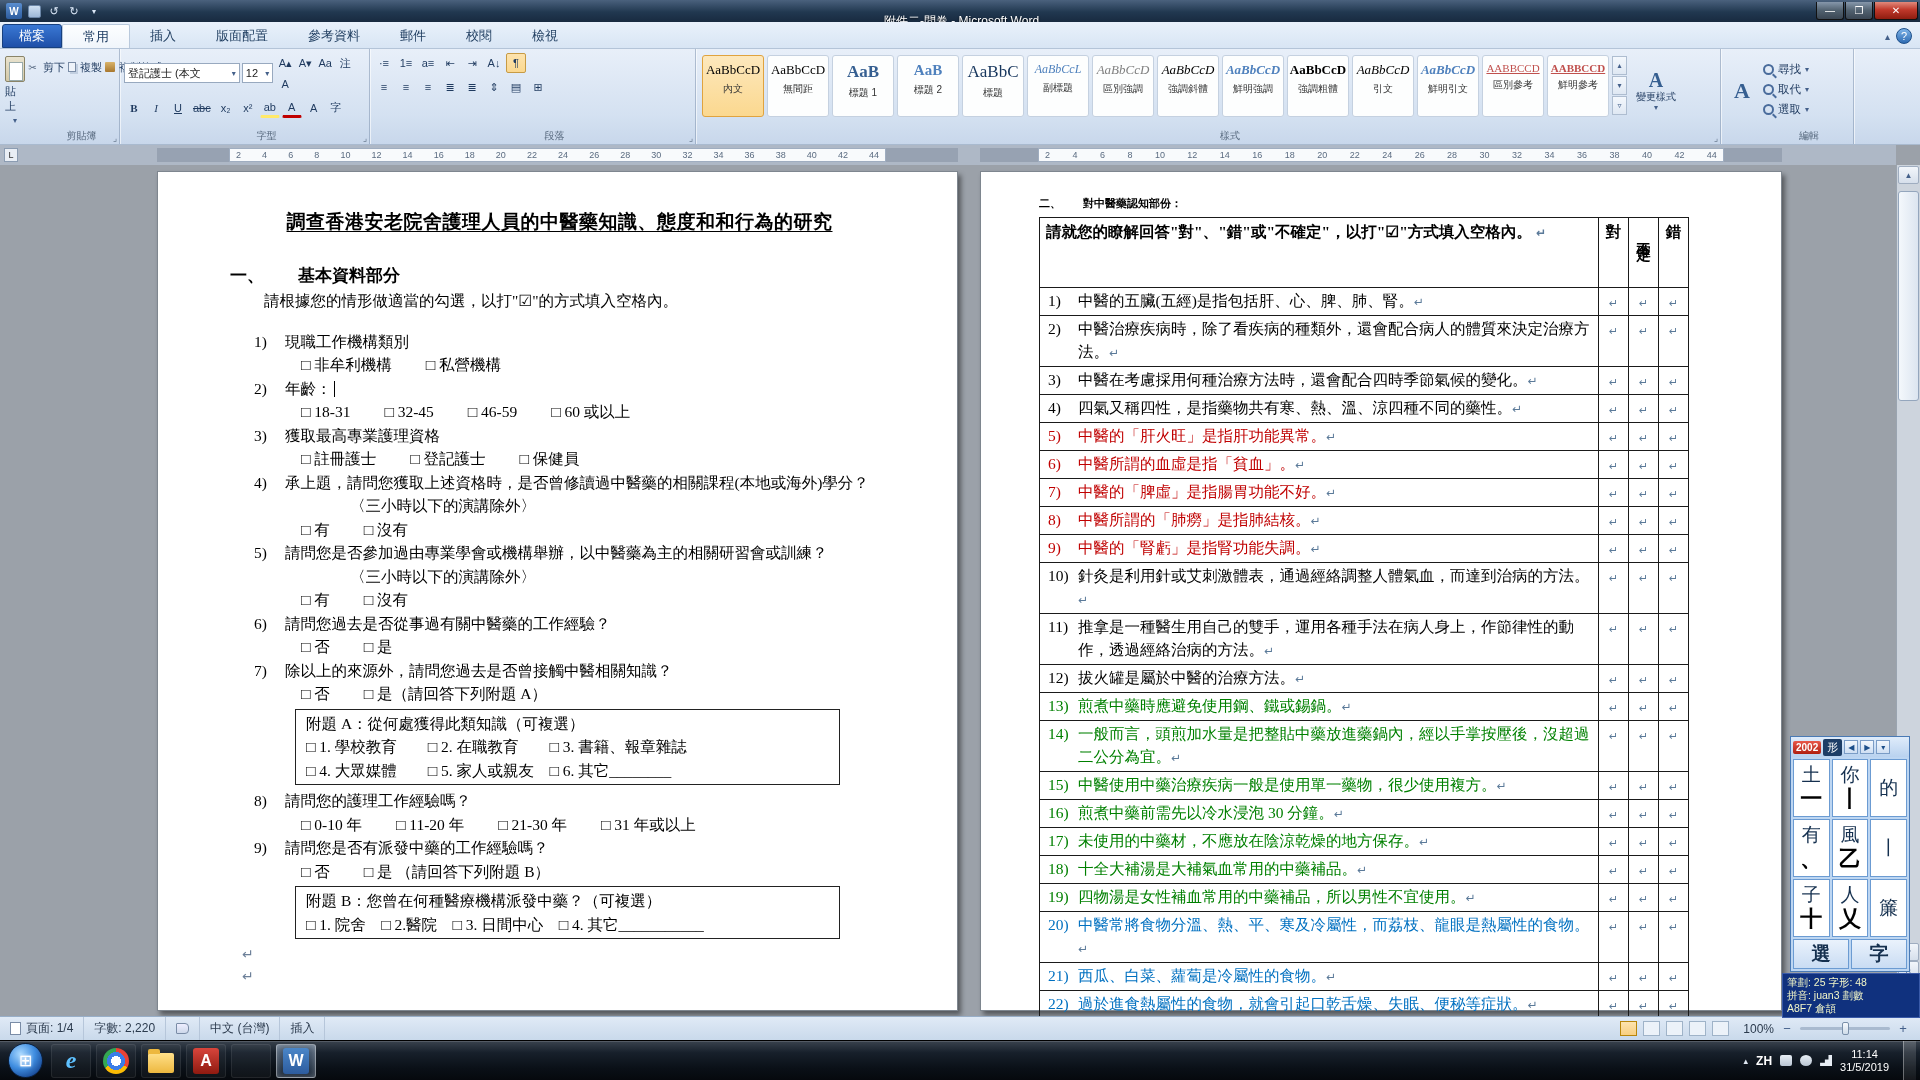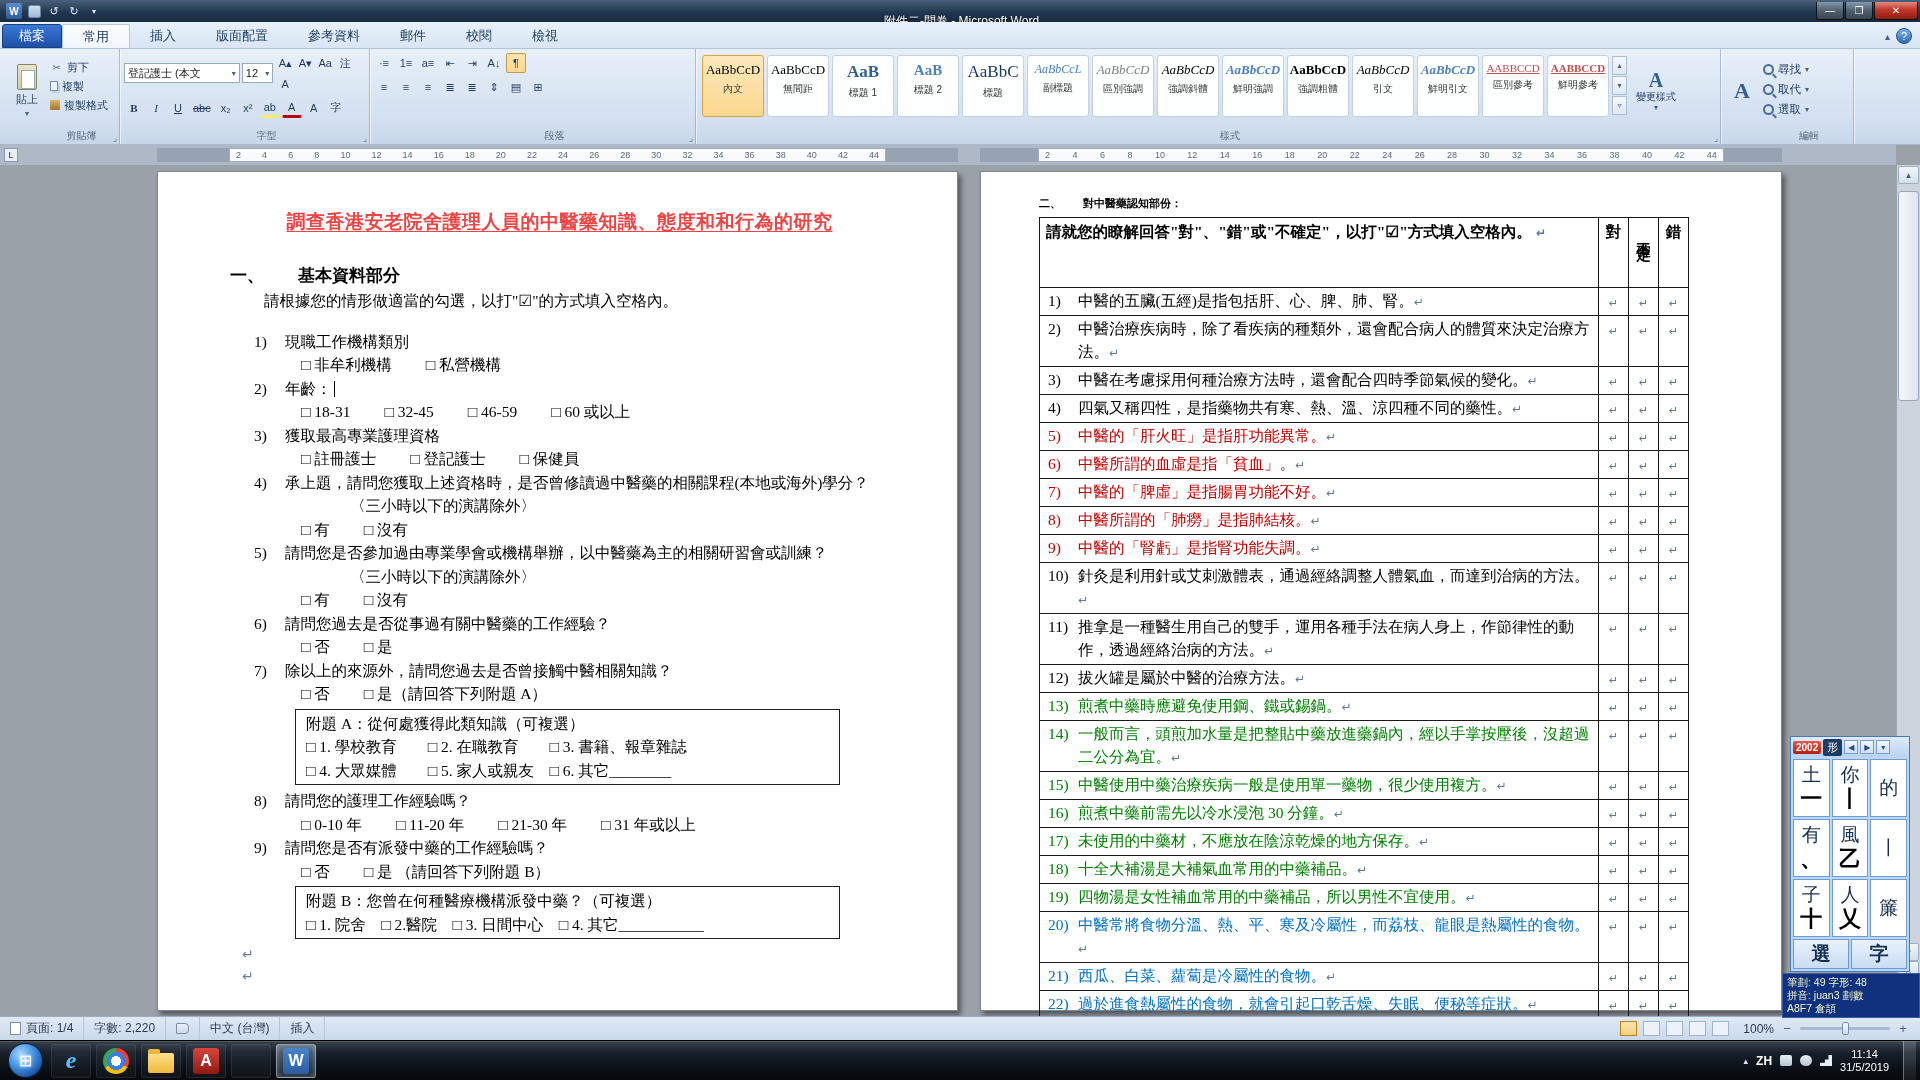--- a/index.html
+++ b/index.html
@@ -44,21 +44,21 @@
 .g-clip{width:120px;display:flex;}
 .g-font{width:250px;}
 .g-para{width:326px;}
 .g-styles{width:1025px;display:flex;}
 .g-edit{width:133px;display:flex;gap:4px;}
 .g-fill{flex:1;border-right:none;box-shadow:none;}
 #paste{width:46px;display:flex;flex-direction:column;align-items:center;justify-content:center;gap:2px;border:1px solid transparent;border-radius:3px;}
 .clipboard-ic{width:20px;height:26px;background:linear-gradient(#e9e3cf,#d4c9a8);border:1px solid #8a8468;border-radius:2px;position:relative;}
 .clipboard-ic::after{content:"";position:absolute;left:3px;top:5px;width:12px;height:17px;background:#fff;border:1px solid #9aa;}
 .paste-label{font-size:11px;color:#1f3a5f;}
-#clip-items{display:flex;flex-direction:column;justify-content:flex-start;gap:3px;padding-top:6px;}
+#clip-items{display:flex;flex-direction:row;justify-content:flex-start;gap:3px;padding-top:6px;}
 .clip-item{display:flex;align-items:center;gap:4px;font-size:11px;color:#1f3a5f;height:16px;white-space:nowrap;}
 .mi{width:13px;height:13px;display:inline-flex;align-items:center;justify-content:center;font-size:10px;color:#5a6c84;}
 .mi-cut::after{content:"✂";}
 .mi-copy{border:1px solid #7a8ca6;background:#eef3fa;box-shadow:2px 2px 0 #c2cfe0;width:8px;height:10px;}
 .mi-brush{width:10px;height:10px;background:linear-gradient(#d9b36a,#a8772e);border-radius:1px;}
 .fontrow{display:flex;align-items:center;gap:2px;margin-bottom:4px;}
 .combo{background:#fff;border:1px solid #98a9bf;height:20px;display:flex;align-items:center;padding:0 3px;font-size:11px;color:#222;}
 .combo .dd{margin-left:auto;font-size:8px;color:#44608a;}
 .c-family{width:128px;}
 .c-size{width:34px;}
@@ -116,21 +116,21 @@
  justify-content:space-between;align-items:center;padding:0 6px;}
 .rnum{font-size:9px;color:#5a6b80;}
 
 
 #doc{position:absolute;left:0;top:165px;width:1896px;height:851px;background:#9ba1a9;overflow:hidden;}
 .page{position:absolute;top:6px;height:840px;background:#fff;border:1px solid #7e868f;
  box-shadow:3px 4px 5px rgba(0,0,0,.45);}
 #page1{left:157px;width:801px;padding:38px 68px 0 72px;font-family:"Liberation Serif","DejaVu Serif",serif;
  font-size:15.5px;line-height:23.5px;color:#000;}
 #page2{left:980px;width:802px;padding:24px 58px 0 58px;font-family:"Liberation Serif","DejaVu Serif",serif;color:#000;}
-#doc-title{text-align:center;font-size:19px;font-weight:bold;color:#ef4444;text-decoration:underline;
+#doc-title{text-align:center;font-size:19px;font-weight:bold;color:#000000;text-decoration:underline;
  text-underline-offset:3px;margin-bottom:30px;letter-spacing:.5px;}
 #sec1{font-size:17px;font-weight:bold;margin-bottom:2px;}
 #instr1{padding-left:34px;margin-bottom:17px;}
 .qblock{padding-left:24px;}
 .qnum{display:inline-block;width:31px;}
 .qsub{padding-left:96px;}
 .qopts{padding-left:47px;}
 .opt{margin-right:34px;white-space:nowrap;}
 .caret{display:inline-block;width:1.5px;height:16px;background:#000;margin-left:2px;vertical-align:-3px;}
 .qbox{border:1.5px solid #222;width:545px;margin:3px 0 4px 41px;padding:2px 10px;}
@@ -797,21 +797,21 @@
         <div class="ime-big">簾</div>
         <div class="ime-mark"></div>
       </div>
     </div>
   <div id="ime-buttons">
       <div class="ime-btn">選</div>
       <div class="ime-btn">字</div>
     </div>
 </div>
 <div id="ime-info">
-    <div class="ime-info-line">筆劃: 49  字形: 48</div>
+    <div class="ime-info-line">筆劃: 25  字形: 48</div>
     <div class="ime-info-line">拼音: juan3  劃數</div>
     <div class="ime-info-line">A8F7  倉頡</div>
   </div>
 
 <div id="task">
   <div id="startorb">⊞</div>
   <div id="taskbar-apps">
       <div class="tb-app">
         <div class="app-ic ic-ie"></div>
       </div>

